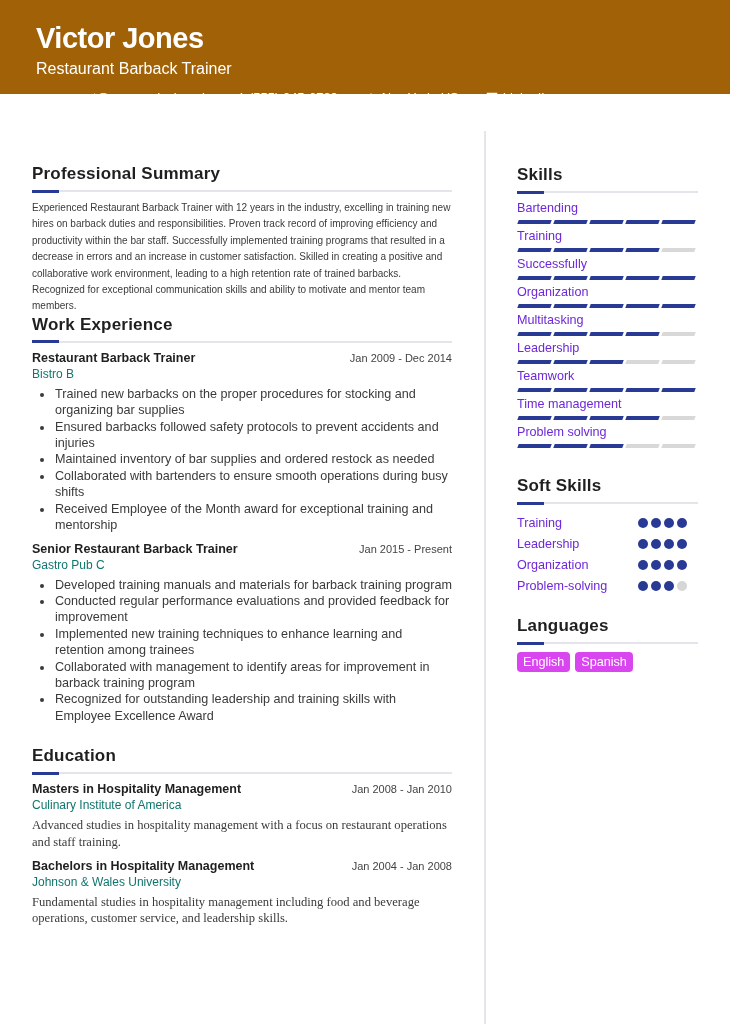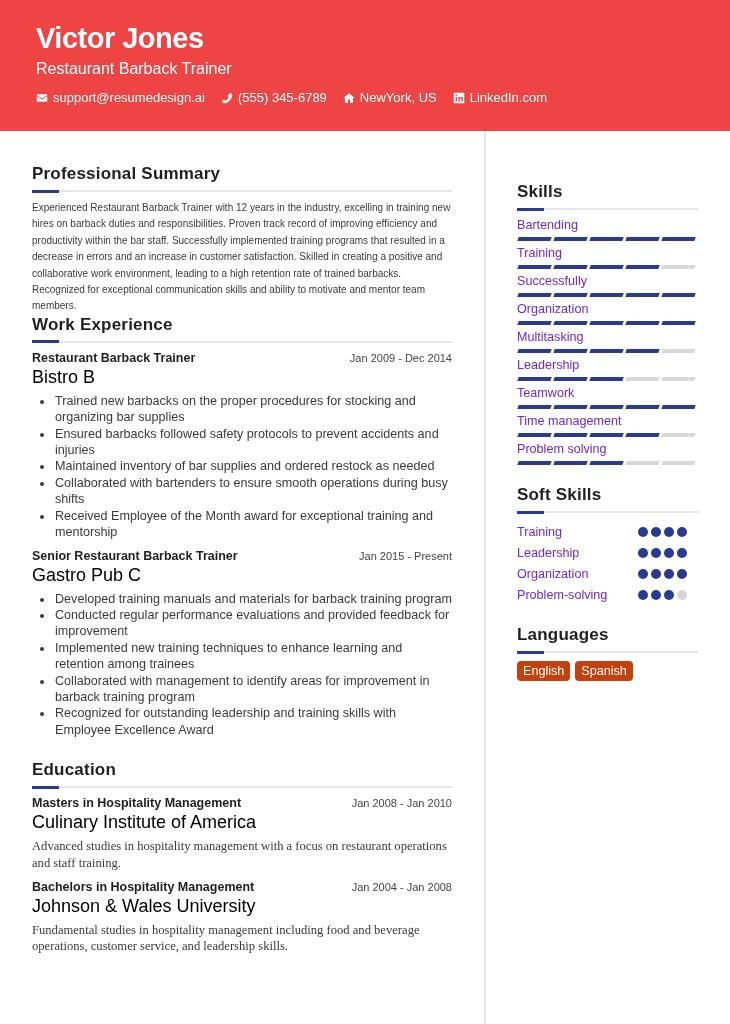--- a/index.html
+++ b/index.html
@@ -1,56 +1,56 @@
 <!DOCTYPE html>
 <html><head>
 <meta charset="utf-8">
 <style>
   * { box-sizing: border-box; margin: 0; padding: 0; }
   html, body { width: 730px; height: 1024px; background: #ffffff; overflow: hidden; }
   body { font-family: "Liberation Sans", "DejaVu Sans", sans-serif; color: #2b2b2b; position: relative; }
 
-  .header { position: absolute; left: 0; top: 0; width: 730px; height: 131px; background: #ef4444; color: #fff; }
+  .header { position: absolute; left: 0; top: 0; width: 730px; height: 94px; background: #a16207; color: #fff; }
   .name { position: absolute; left: 36px; top: 22px; font-size: 29px; font-weight: bold; letter-spacing: -0.5px; color: #fff; }
   .role { position: absolute; left: 36px; top: 60px; font-size: 16px; color: #fff; }
-  .contacts { position: absolute; left: 36px; top: 90px; display: flex; gap: 16px; font-size: 13px; color: #fff; }
+  .contacts { position: absolute; left: 36px; top: 90px; display: flex; gap: 27px; font-size: 13px; color: #fff; }
   .contact { display: flex; align-items: center; gap: 5px; white-space: nowrap; }
   .contact svg { width: 12px; height: 12px; fill: #fff; }
 
   .divider-v { position: absolute; left: 484px; top: 131px; width: 2px; height: 893px; background: #e6e6ea; }
 
   .left { position: absolute; left: 32px; top: 131px; width: 420px; }
   .right { position: absolute; left: 517px; top: 131px; width: 181px; }
 
   .sec-title { font-size: 17px; font-weight: bold; color: #1f1f1f; letter-spacing: 0.2px; }
   .sec-rule { position: relative; height: 2px; background: #e4e4ea; margin-top: 6px; margin-bottom: 8px; }
   .sec-rule::before { content: ""; position: absolute; left: 0; top: -0.5px; width: 27px; height: 3px; background: #293a95; }
 
   .summary { font-size: 10px; line-height: 16.4px; color: #3a3a3a; }
 
   .entry-head { display: flex; justify-content: space-between; align-items: baseline; }
   .entry-title { font-size: 12.5px; font-weight: bold; color: #1f1f1f; }
   .entry-date { font-size: 11px; color: #444; }
-  .entry-org { font-size: 18px; color: #000000; margin-top: 2px; }
+  .entry-org { font-size: 12px; color: #0f766e; margin-top: 2px; }
   ul.bullets { margin-top: 5px; padding-left: 22px; }
   ul.bullets li { font-size: 12.6px; line-height: 16.4px; color: #3a3a3a; padding-left: 1px; }
   .edu-desc { font-size: 12.6px; line-height: 16.4px; color: #3a3a3a; margin-top: 5px; font-family: Liberation Serif, serif; }
 
   .skill-label { font-size: 12.6px; color: #6d28d9; }
   .skill-bars { display: flex; gap: 3px; margin-top: 5px; margin-bottom: 5px; padding-left: 1px; }
   .bar { width: 33px; height: 4px; background: #293a95; transform: skewX(-20deg); }
   .bar.off { background: #d8d8d8; }
 
   .soft-row { display: flex; justify-content: space-between; align-items: center; height: 21px; }
   .dots { display: flex; gap: 3px; width: 60px; }
   .dot { width: 10px; height: 10px; border-radius: 50%; background: #293a95; }
   .dot.off { background: #d6d6d6; }
 
   .langs { display: flex; gap: 5px; }
-  .lang { background: #c2410c; color: #fff; font-size: 12.6px; padding: 3px 6px; border-radius: 4px; }
+  .lang { background: #d946ef; color: #fff; font-size: 12.6px; padding: 3px 6px; border-radius: 4px; }
 </style>
 </head>
 <body>
 
 <div class="header">
   <div class="name">Victor Jones</div>
   <div class="role">Restaurant Barback Trainer</div>
   <div class="contacts">
     <div class="contact">
       <svg viewBox="0 0 16 16">
@@ -141,21 +141,21 @@
         <span class="entry-title">Bachelors in Hospitality Management</span>
         <span class="entry-date">Jan 2004 - Jan 2008</span>
       </div>
       <div class="entry-org">Johnson &amp; Wales University</div>
       <p class="edu-desc">Fundamental studies in hospitality management including food and beverage operations, customer service, and leadership skills.</p>
     </div>
   </section>
 </div>
 
 <div class="right">
-  <section style="margin-top:51px;">
+  <section style="margin-top:34px;">
     <div class="sec-title">Skills</div>
     <div class="sec-rule"></div>
     <div id="skills-list">
         <div>
           <div class="skill-label">Bartending</div>
           <div class="skill-bars">
             <div class="bar"></div>
             <div class="bar"></div>
             <div class="bar"></div>
             <div class="bar"></div>
@@ -238,21 +238,21 @@
             <div class="bar"></div>
             <div class="bar"></div>
             <div class="bar"></div>
             <div class="bar off"></div>
             <div class="bar off"></div>
           </div>
         </div>
       </div>
   </section>
 
-  <section style="margin-top:20px;">
+  <section style="margin-top:28px;">
     <div class="sec-title">Soft Skills</div>
     <div class="sec-rule"></div>
     <div id="soft-list">
         <div class="soft-row">
           <span class="skill-label">Training</span>
           <span class="dots">
             <span class="dot"></span>
             <span class="dot"></span>
             <span class="dot"></span>
             <span class="dot"></span>

